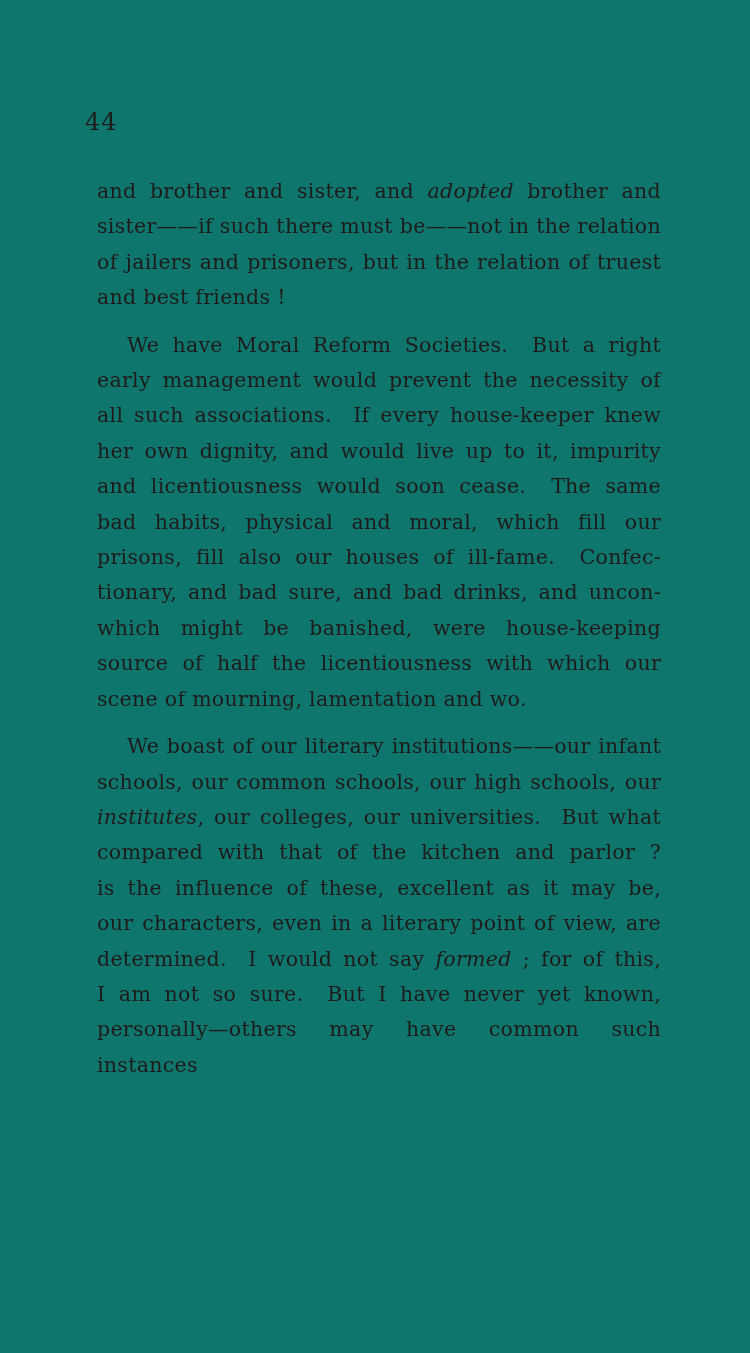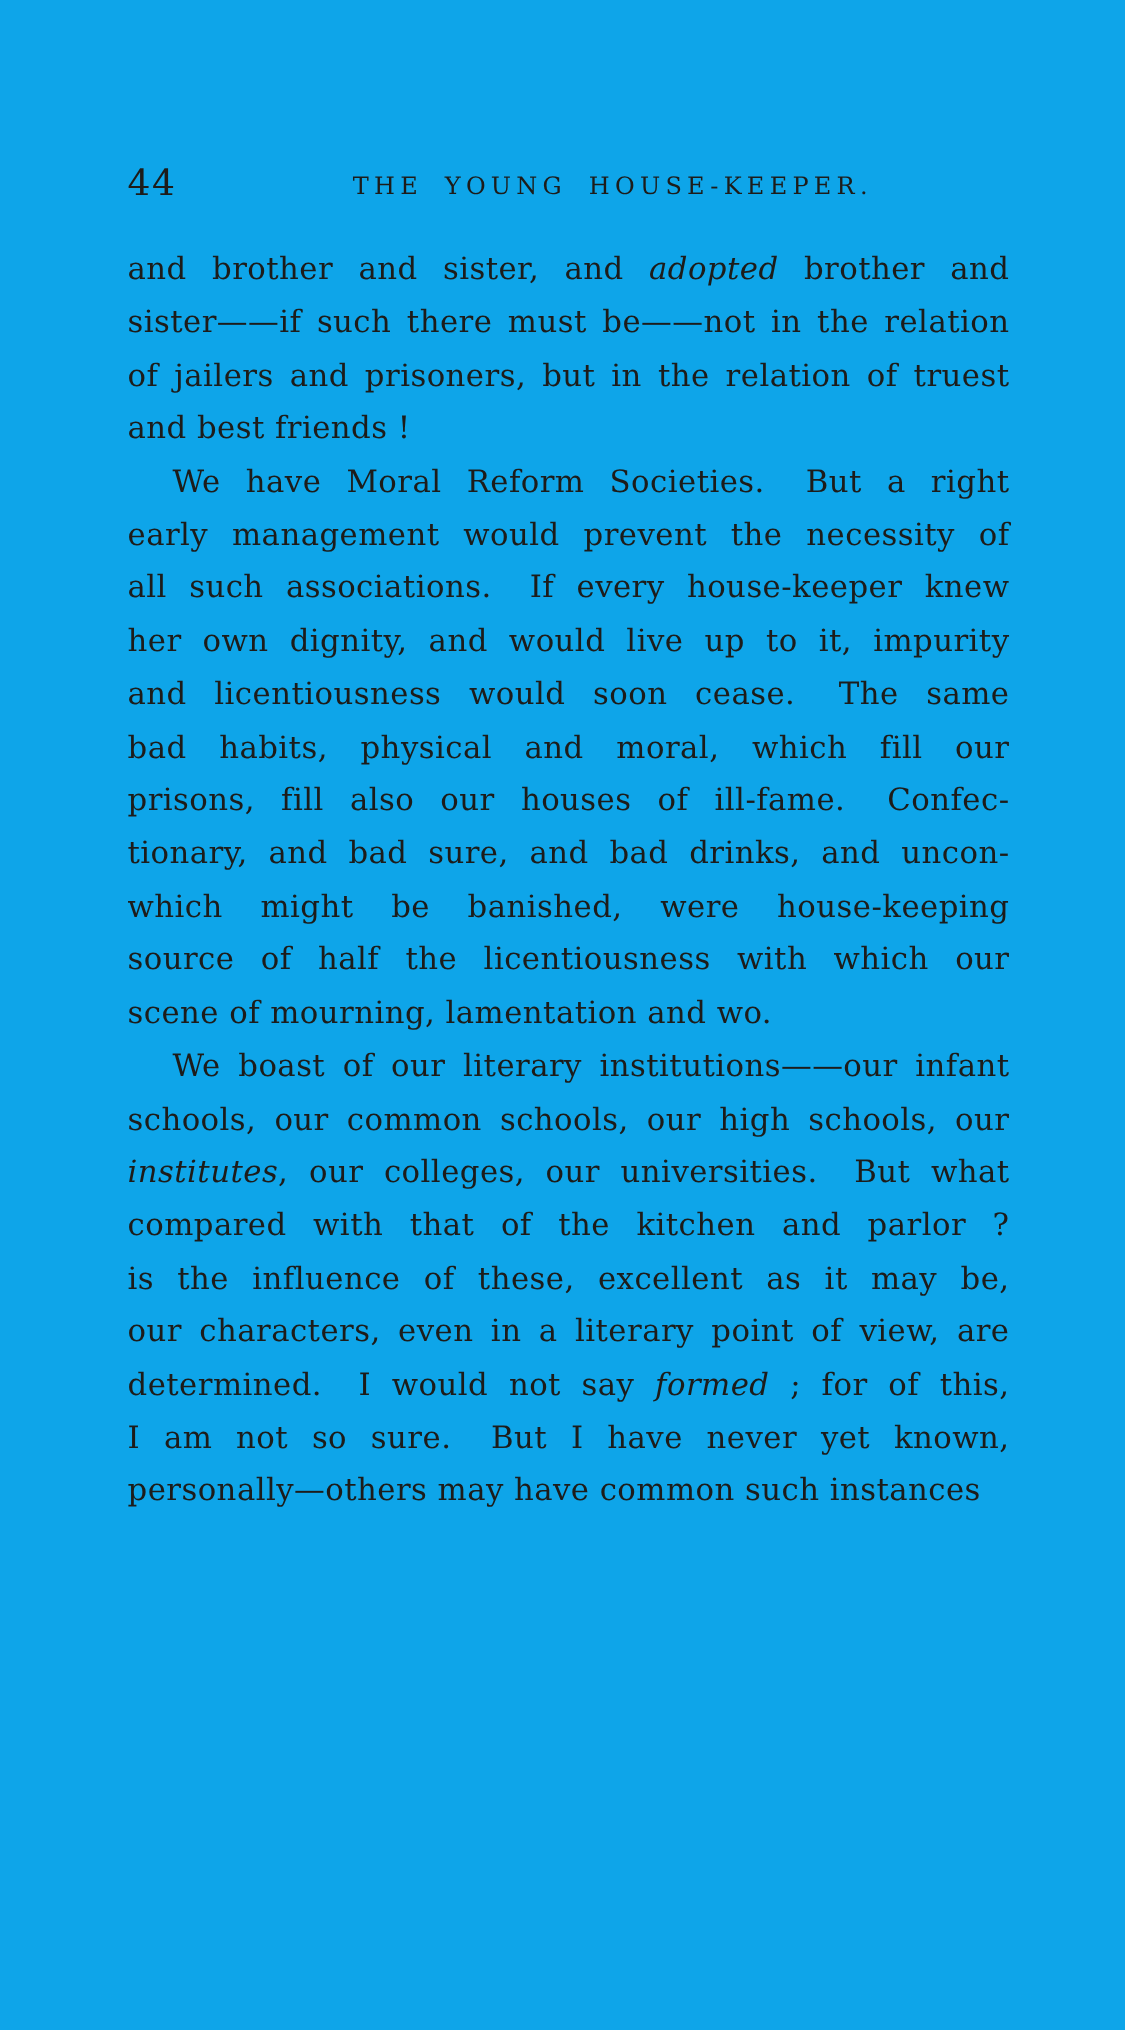--- a/index.html
+++ b/index.html
@@ -4,21 +4,21 @@
 <style>
   html, body {
     margin: 0;
     padding: 0;
     background: #ffffff;
   }
   .page {
     position: relative;
     width: 750px;
     height: 1353px;
-    background: #0ea5e9;
+    background: #0f766e;
     color: #1d1c1a;
     font-family: "DejaVu Serif", "Liberation Serif", serif;
     overflow: hidden;
     box-sizing: border-box;
   }
   .header-row {
     position: absolute;
     top: 108px;
     left: 85px;
     right: 78px;
@@ -41,21 +41,21 @@
     letter-spacing: 3.5px;
     word-spacing: 6px;
     white-space: nowrap;
   }
   .text-block {
     position: absolute;
     top: 162px;
     left: 85px;
     width: 588px;
   }
-  .para { margin: 0; }
+  .para { margin: 12px; }
   .line {
     font-size: 20.5px;
     line-height: 35.4px;
     letter-spacing: 0.3px;
     text-align: justify;
     text-align-last: justify;
     white-space: normal;
   }
   .line.last {
     text-align-last: left;
@@ -64,21 +64,20 @@
     padding-left: 30px;
   }
   .it { font-style: italic; }
 </style>
 </head>
 <body>
 
 <div class="page">
   <div class="header-row">
     <span class="page-number">44</span>
-    <span class="running-head">THE YOUNG HOUSE-KEEPER.</span>
   </div>
   <div class="text-block">
       <div class="para">
         <div class="line"><span>and brother and sister, and </span><span class="it">adopted</span><span> brother and</span></div>
         <div class="line"><span>sister——if such there must be——not in the relation</span></div>
         <div class="line"><span>of jailers and prisoners, but in the relation of truest</span></div>
         <div class="line last"><span>and best friends !</span></div>
       </div>
       <div class="para">
         <div class="line indent"><span>We have Moral Reform Societies.  But a right</span></div>

